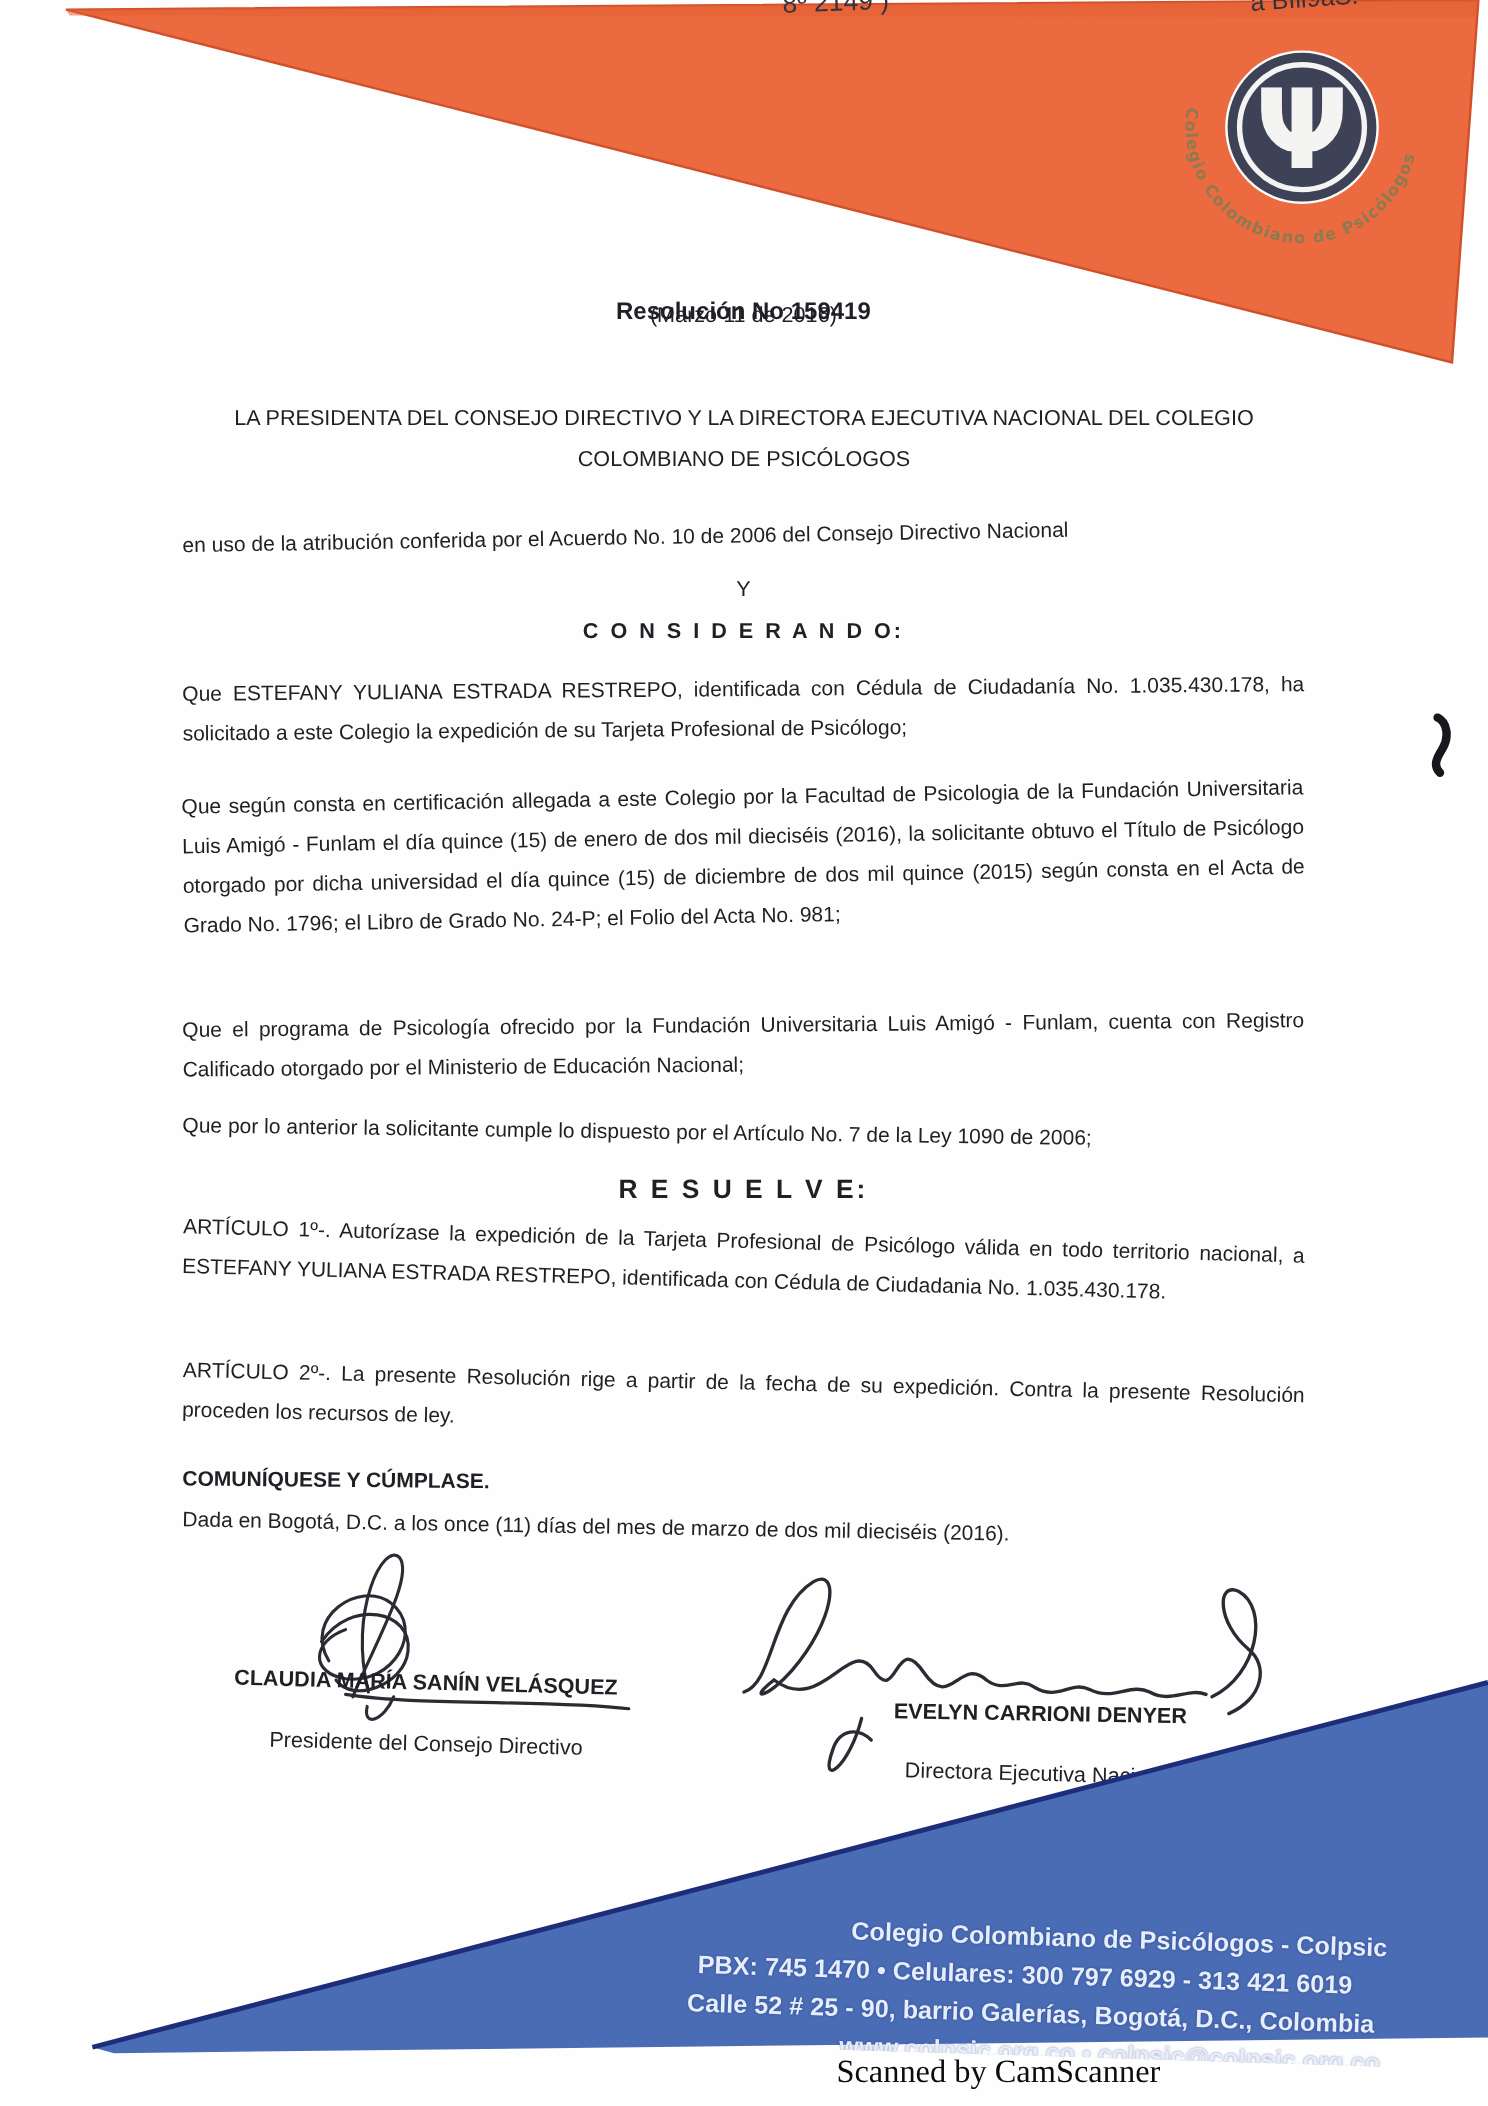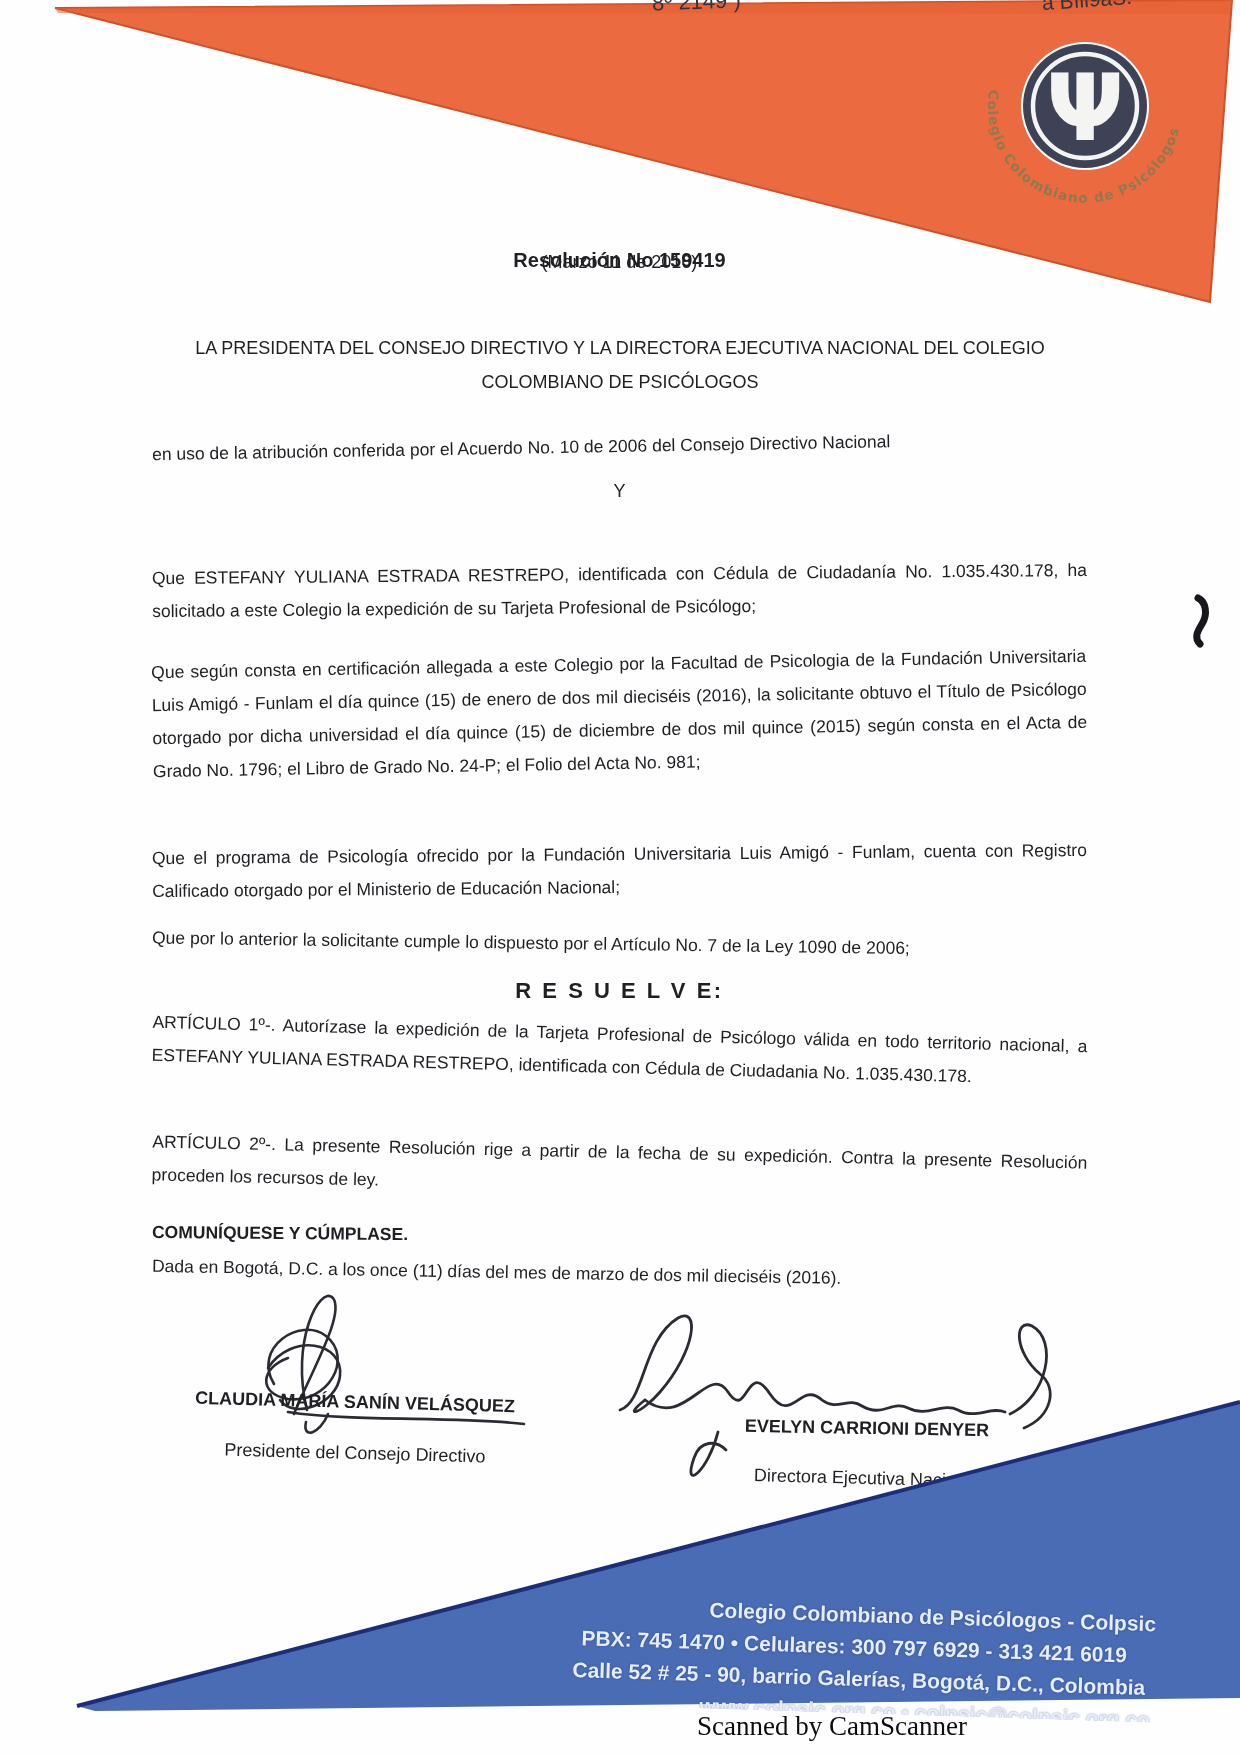--- a/index.html
+++ b/index.html
@@ -54,20 +54,21 @@
       <textPath href="#ringPath" startOffset="1%">Colegio Colombiano de Psicólogos</textPath>
     </text>
   </svg>
 
   <div class="abs col center b" style="top:201px;font-size:20px;margin-top:48px;">Resolución No 159419</div>
   <div class="abs col center head-txt" style="top:245px;">(Marzo 11 de 2016)</div>
   <div class="abs center head-txt" style="left:180px;top:331px;width:880px;">LA PRESIDENTA DEL CONSEJO DIRECTIVO Y LA DIRECTORA EJECUTIVA NACIONAL DEL COLEGIO COLOMBIANO DE PSICÓLOGOS</div>
 
   <div class="abs col body-txt" style="top:430px;transform:rotate(-1deg);">en uso de la atribución conferida por el Acuerdo No. 10 de 2006 del Consejo Directivo Nacional</div>
   <div class="abs col center head-txt" style="top:474px;">Y</div>
+  <div class="abs col center b ls" style="top:516px;font-size:18px;">C O N S I D E R A N D O:</div>
 
   <div class="abs col body-txt just" style="top:558px;transform:rotate(-0.5deg);">Que ESTEFANY YULIANA ESTRADA RESTREPO, identificada con Cédula de Ciudadanía No. 1.035.430.178, ha solicitado a este Colegio la expedición de su Tarjeta Profesional de Psicólogo;</div>
   <div class="abs col body-txt just" style="top:648px;transform:rotate(-1deg);">Que según consta en certificación allegada a este Colegio por la Facultad de Psicologia de la Fundación Universitaria Luis Amigó - Funlam el día quince (15) de enero de dos mil dieciséis (2016), la solicitante obtuvo el Título de Psicólogo otorgado por dicha universidad el día quince (15) de diciembre de dos mil quince (2015) según consta en el Acta de Grado No. 1796; el Libro de Grado No. 24-P; el Folio del Acta No. 981;</div>
   <div class="abs col body-txt just" style="top:838px;transform:rotate(-0.5deg);">Que el programa de Psicología ofrecido por la Fundación Universitaria Luis Amigó - Funlam, cuenta con Registro Calificado otorgado por el Ministerio de Educación Nacional;</div>
   <div class="abs col body-txt" style="top:928px;transform:rotate(0.8deg);">Que por lo anterior la solicitante cumple lo dispuesto por el Artículo No. 7 de la Ley 1090 de 2006;</div>
 
   <div class="abs col center b ls" style="top:978px;font-size:22px;">R E S U E L V E:</div>
 
   <div class="abs col body-txt just" style="top:1018px;transform:rotate(1.5deg);">ARTÍCULO 1º-. Autorízase la expedición de la Tarjeta Profesional de Psicólogo válida en todo territorio nacional, a ESTEFANY YULIANA ESTRADA RESTREPO, identificada con Cédula de Ciudadania No. 1.035.430.178.</div>
   <div class="abs col body-txt just" style="top:1136px;transform:rotate(1.3deg);">ARTÍCULO 2º-. La presente Resolución rige a partir de la fecha de su expedición. Contra la presente Resolución proceden los recursos de ley.</div>

